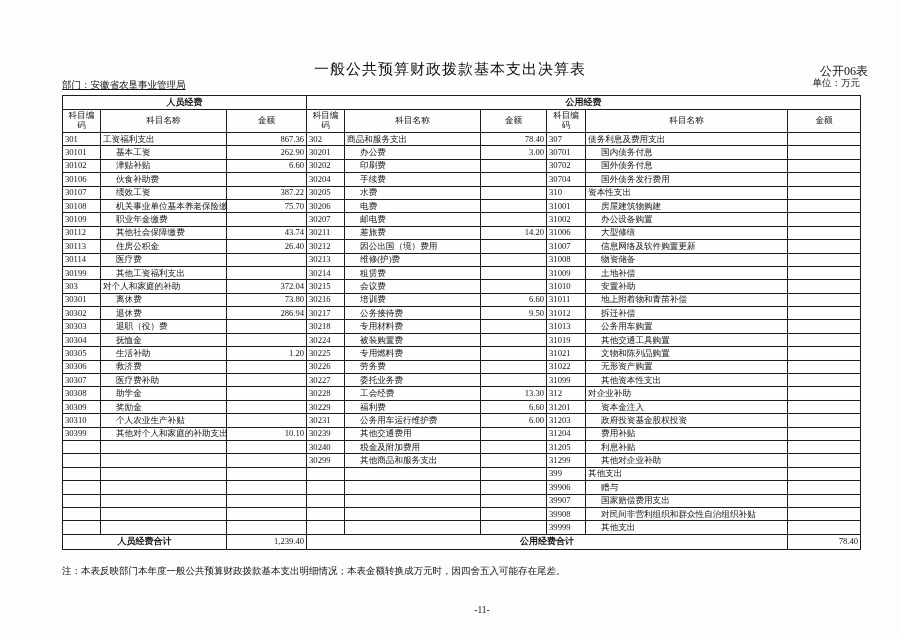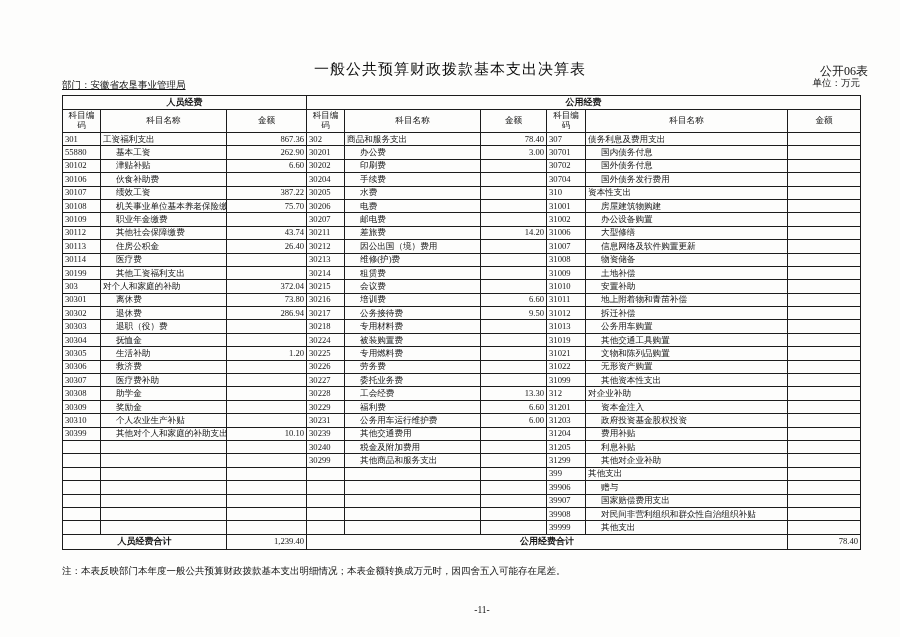--- a/index.html
+++ b/index.html
@@ -87,21 +87,21 @@
           <td class="name">工资福利支出</td>
           <td class="amt">867.36</td>
           <td class="code">302</td>
           <td class="name">商品和服务支出</td>
           <td class="amt">78.40</td>
           <td class="code">307</td>
           <td class="name">债务利息及费用支出</td>
           <td class="amt"></td>
         </tr>
         <tr class="body-row">
-          <td class="code">55880</td>
+          <td class="code">30101</td>
           <td class="name sub">基本工资</td>
           <td class="amt">262.90</td>
           <td class="code">30201</td>
           <td class="name sub">办公费</td>
           <td class="amt">3.00</td>
           <td class="code">30701</td>
           <td class="name sub">国内债务付息</td>
           <td class="amt"></td>
         </tr>
         <tr class="body-row">

